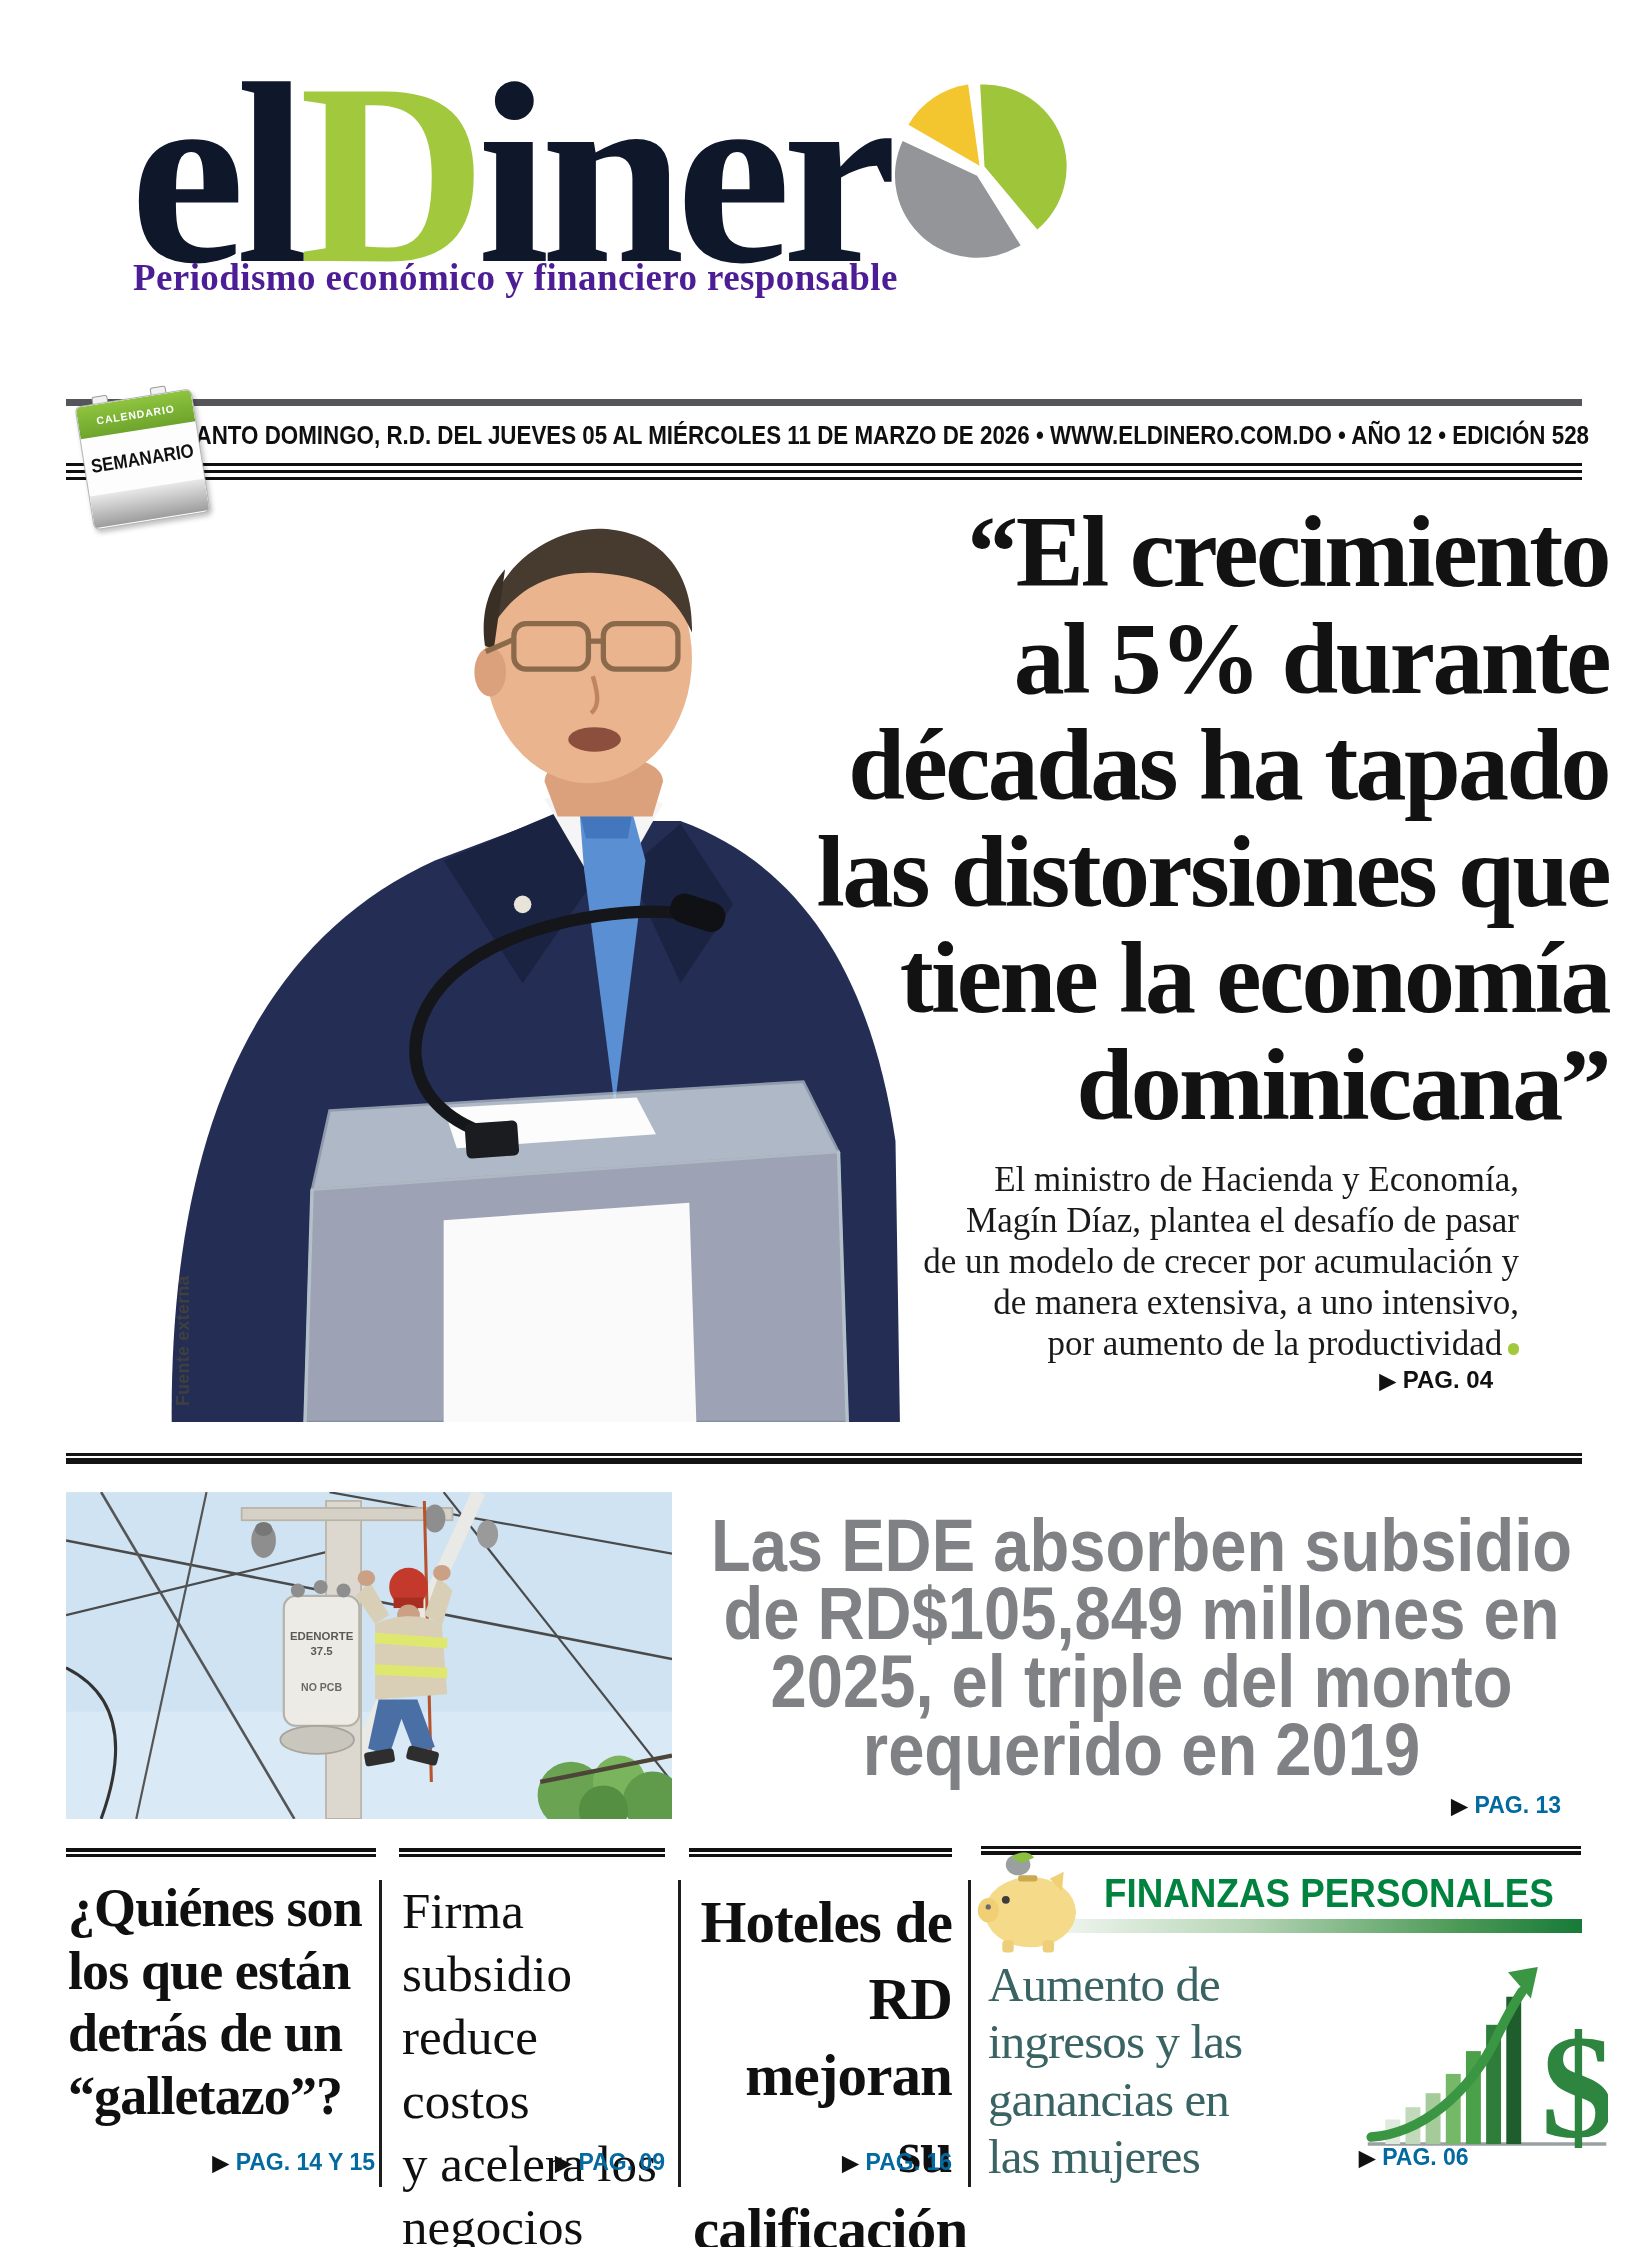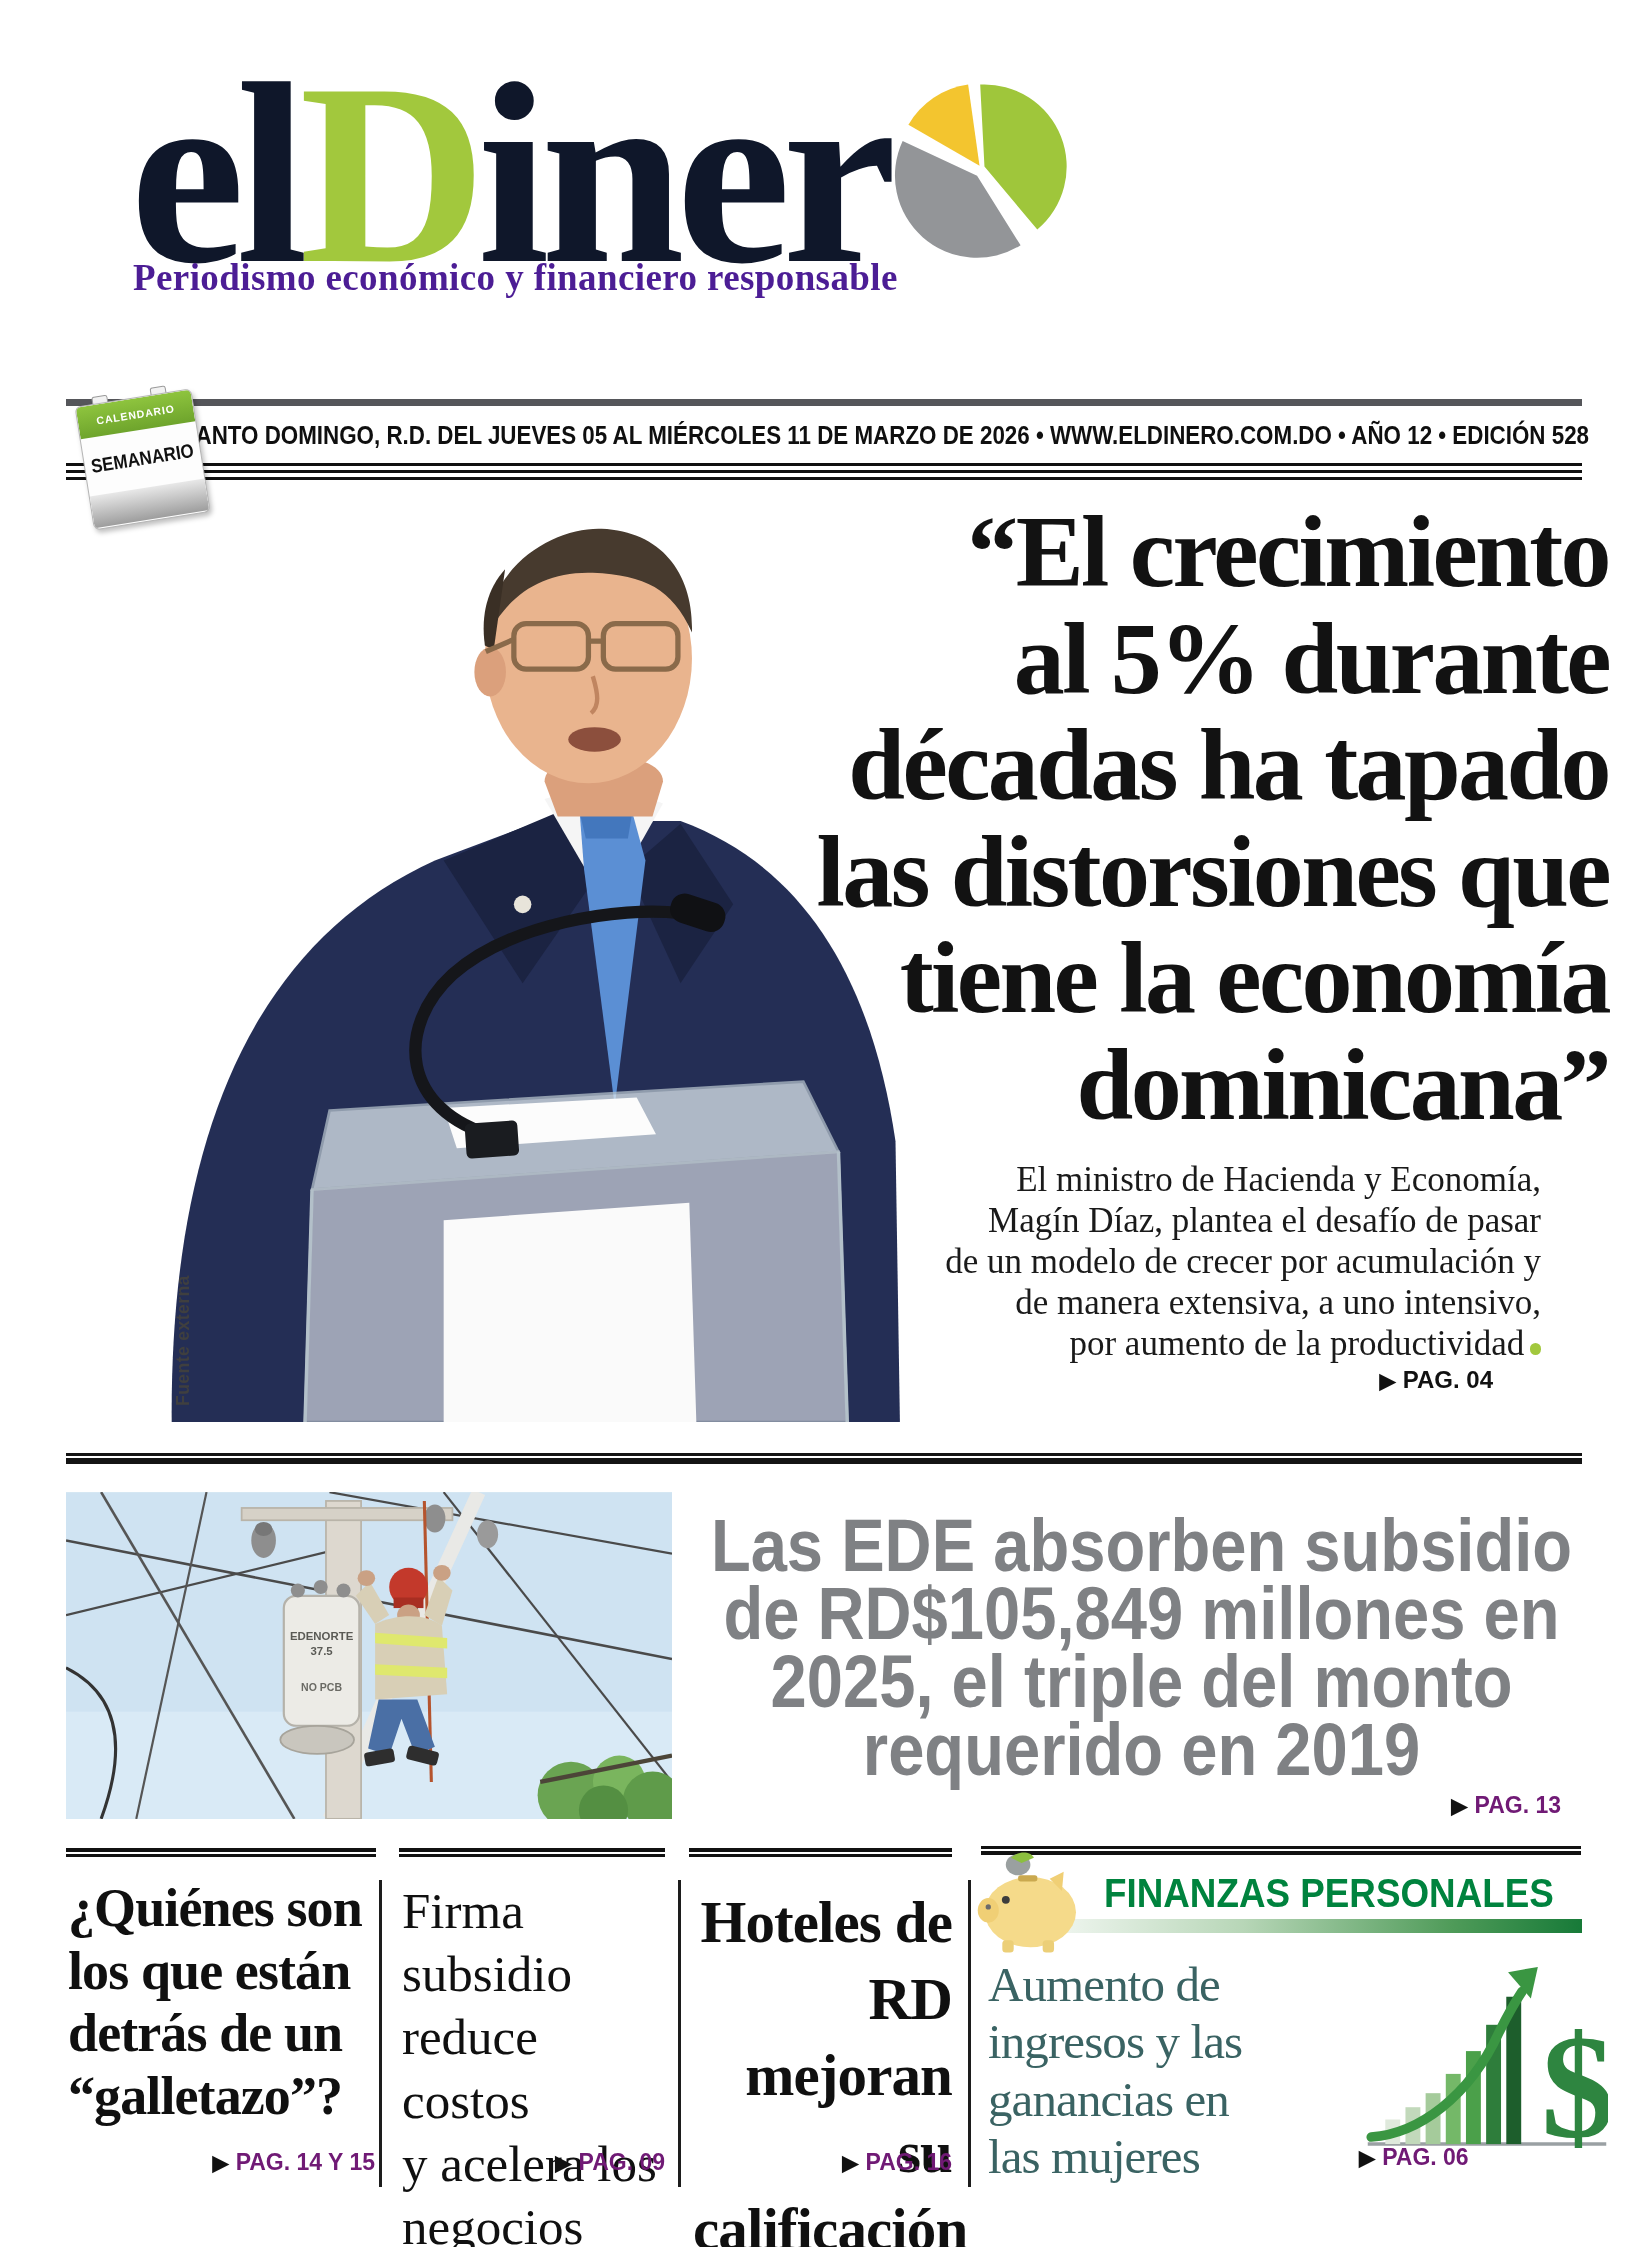--- a/index.html
+++ b/index.html
@@ -33,27 +33,27 @@
   .cal-body span{color:#111;font-weight:bold;font-size:19.3px;transform:scaleX(0.88);white-space:nowrap;}
   .cal-foot{height:32px;background:linear-gradient(to bottom,#e8e8e8,#9d9d9d);}
 
   
   .lead-photo{left:66px;top:492px;width:865px;height:930px;}
   .photo-credit{left:173px;top:1213px;height:193px;writing-mode:vertical-rl;transform:rotate(180deg);
                 font-weight:bold;font-size:17.6px;color:#3f3f3f;letter-spacing:0.4px;}
   .lead-headline{right:39px;top:499px;width:1097px;text-align:right;
                  font-family:"Liberation Serif", serif;font-weight:bold;font-size:102px;line-height:1.045;
                  color:#121212;letter-spacing:-2.6px;}
-  .lead-deck{right:107px;top:1160px;width:966px;text-align:right;
+  .lead-deck{right:129px;top:1160px;width:966px;text-align:right;
              font-family:"Liberation Serif", serif;font-size:35px;line-height:1.17;color:#1a1a1a;}
   .green-dot{display:inline-block;width:11.4px;height:11.4px;border-radius:50%;background:#a2c83d;margin-left:5.3px;}
   .pag{font-weight:bold;font-size:24px;letter-spacing:0px;white-space:nowrap;}
   .pag .arr{color:#111;margin-right:7px;font-size:21px;}
   .pag-black{color:#111;}
-  .pag-gray{color:#701a75;}
+  .pag-gray{color:#0369a1;}
   .lead-pag{right:155px;top:1366px;text-align:right;}
 
   
   .rule-thickthin{left:66px;top:1453px;width:1516px;height:11.4px;
       background:linear-gradient(to bottom,#141414 0 30%,#ffffff 30% 46%,#141414 46% 100%);}
   .ede-photo{left:66px;top:1492px;width:606px;height:327px;}
   .ede-headline{left:650px;top:1512px;width:983px;text-align:center;
                 font-weight:bold;font-size:74px;line-height:0.92;color:#7f8184;
                 transform:scaleX(0.88);transform-origin:50% 0;}
   .ede-pag{right:87px;top:1792px;text-align:right;}

